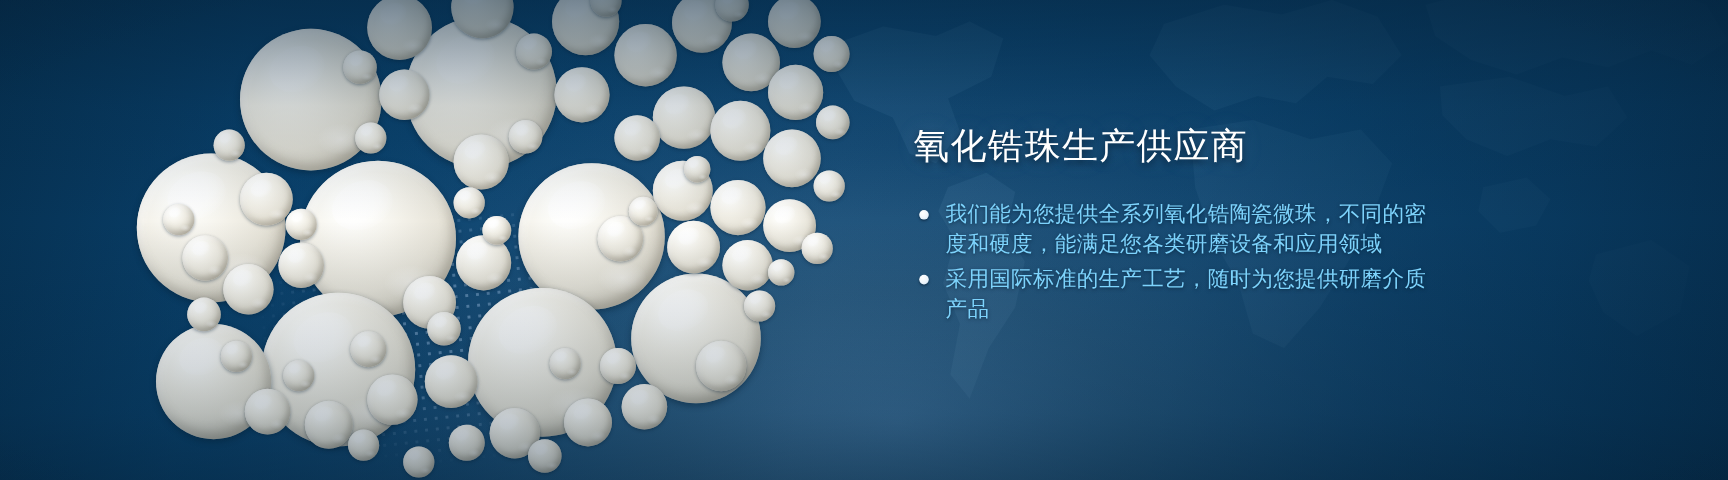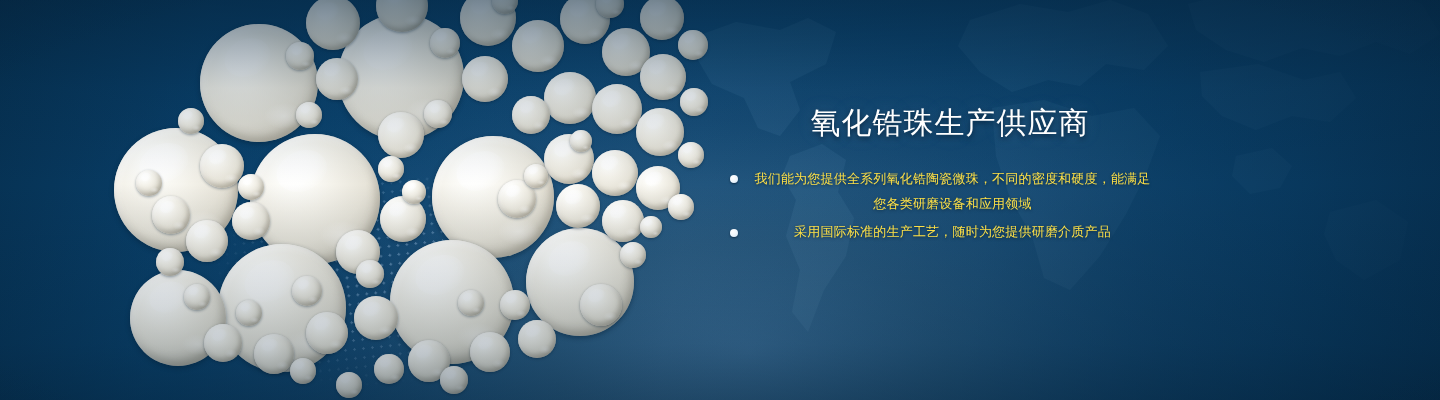--- a/index.html
+++ b/index.html
@@ -96,46 +96,45 @@
     right:12%; bottom:11%;
     width:34%; height:22%;
     border-radius:50%;
     background:radial-gradient(ellipse at 50% 50%, rgba(255,255,255,.42) 0%, rgba(255,255,255,0) 72%);
   }
   .bead.sm { box-shadow: inset -2px -3px 5px rgba(120,114,100,.40), inset 2px 2px 4px rgba(255,255,255,.72), 0 1px 3px rgba(4,28,48,.40); }
 
   
   .copy {
     position:absolute;
-    left:725px; top:104px;
+    left:761px; top:104px;
     width:450px;
-    text-align:center;
   }
   .headline {
     color:#ffffff;
     font-size:30px;
     line-height:38px;
     font-weight:400;
     letter-spacing:1px;
     text-shadow:0 2px 5px rgba(2,22,40,.75), 0 0 18px rgba(140,190,235,.22);
     white-space:nowrap;
   }
   .bullets { margin-top:24px; }
   .bullet {
     position:relative;
     padding-left:27px;
-    color:#fde047;
-    font-size:13px;
+    color:#7dd3fc;
+    font-size:18px;
     line-height:25px;
     letter-spacing:.2px;
     margin-bottom:4px;
     text-shadow:0 1px 3px rgba(2,22,40,.62);
     max-width:428px;
   }
-  .bullet:last-child { margin-bottom:0;font-family:Liberation Mono, monospace; }
+  .bullet:last-child { margin-bottom:0; }
   .bullet .dot {
     position:absolute;
     left:5px; top:9px;
     width:8px; height:8px;
     border-radius:50%;
     background:radial-gradient(circle at 35% 32%, #ffffff 0%, #eef5fb 55%, #c9dcec 100%);
     box-shadow:0 1px 2px rgba(2,20,38,.6);
   }
 </style>
 </head>

